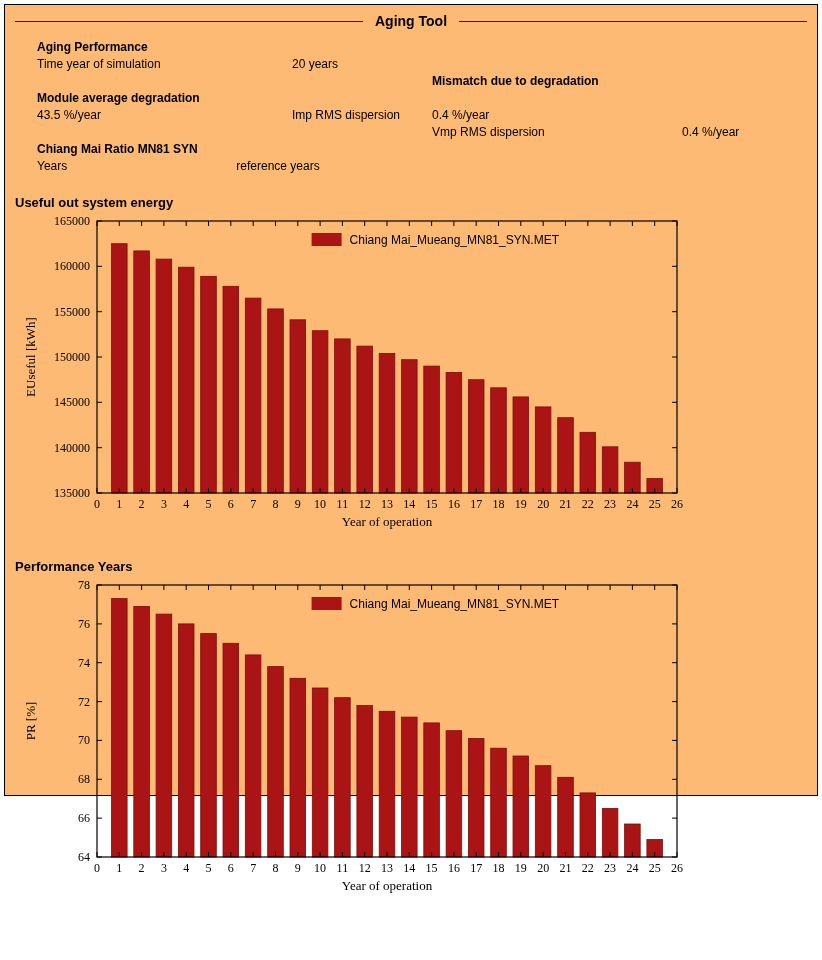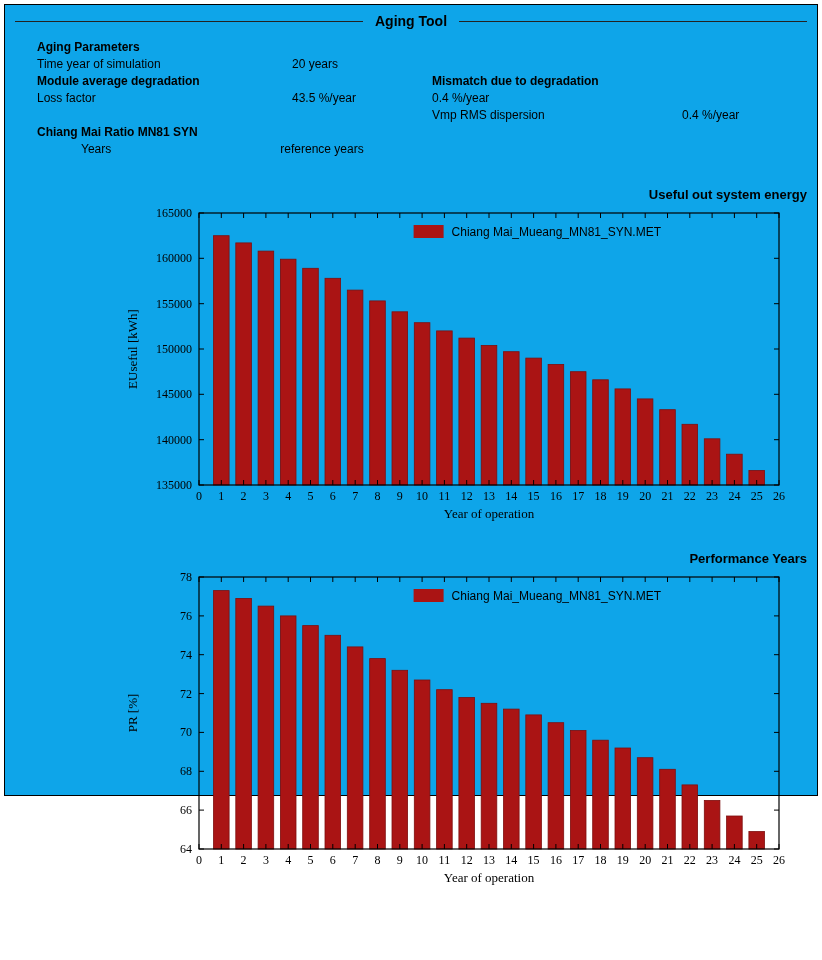--- a/index.html
+++ b/index.html
@@ -13,21 +13,21 @@
     font-family: "Liberation Sans", sans-serif;
     color: #000;
   }
   .page {
     box-sizing: border-box;
     width: 814px;
     height: 792px;
     margin: 4px;
     border: 1px solid #000;
     padding: 6px 10px 0 10px;
-    background: #0ea5e9;
+    background: #fdba74;
   }
   .title-row {
     display: flex;
     align-items: center;
     gap: 12px;
     margin-top: 2px;
   }
   .title-row .rule {
     flex: 1;
     height: 0;
@@ -44,24 +44,24 @@
     font-size: 12px;
   }
   .prow {
     display: grid;
     grid-template-columns: 255px 140px 250px auto;
     line-height: 17px;
   }
   .b { font-weight: bold; }
   .meteo-gap { margin-top: 13px; }
   .years-row { line-height: 17px; }
-  .years-label { display: inline-block; width: 196px; margin-left: 44px; }
+  .years-label { display: inline-block; width: 196px; }
   .chart {
-    margin: 29px 0 0 0;
-    text-align: right;
+    margin: 20px 0 0 0;
+    text-align: left;
   }
   .chart2 { margin-top: 18px; }
   .chart-title {
     font-size: 13px;
     font-weight: bold;
     margin-bottom: 3px;
   }
   .chart svg { display: inline-block; }
   .chart svg text {
     font-family: "Liberation Serif", serif;
@@ -77,33 +77,33 @@
 <div class="page">
 
   <div class="title-row">
     <span class="rule"></span>
     <span class="page-title">Aging Tool</span>
     <span class="rule"></span>
   </div>
 
   <div class="params">
     <div class="prow">
-      <span class="b" style="grid-column:1/5">Aging Parameters</span>
+      <span class="b" style="grid-column:1/5">Aging Performance</span>
     </div>
     <div class="prow">
       <span>Time year of simulation</span>
       <span>20 years</span>
     </div>
     <div class="prow">
+      <span class="b" style="grid-column:3/5">Mismatch due to degradation</span>
       <span class="b" style="grid-column:1/3">Module average degradation</span>
-      <span class="b" style="grid-column:3/5">Mismatch due to degradation</span>
-    </div>
-    <div class="prow">
-      <span>Loss factor</span>
+    </div>
+    <div class="prow">
       <span>43.5 %/year</span>
+      <span>Imp RMS dispersion</span>
       <span>0.4 %/year</span>
     </div>
     <div class="prow">
       <span></span>
       <span></span>
       <span>Vmp RMS dispersion</span>
       <span>0.4 %/year</span>
     </div>
     <div class="prow">
       <span class="b" style="grid-column:1/5">Chiang Mai Ratio MN81 SYN</span>

